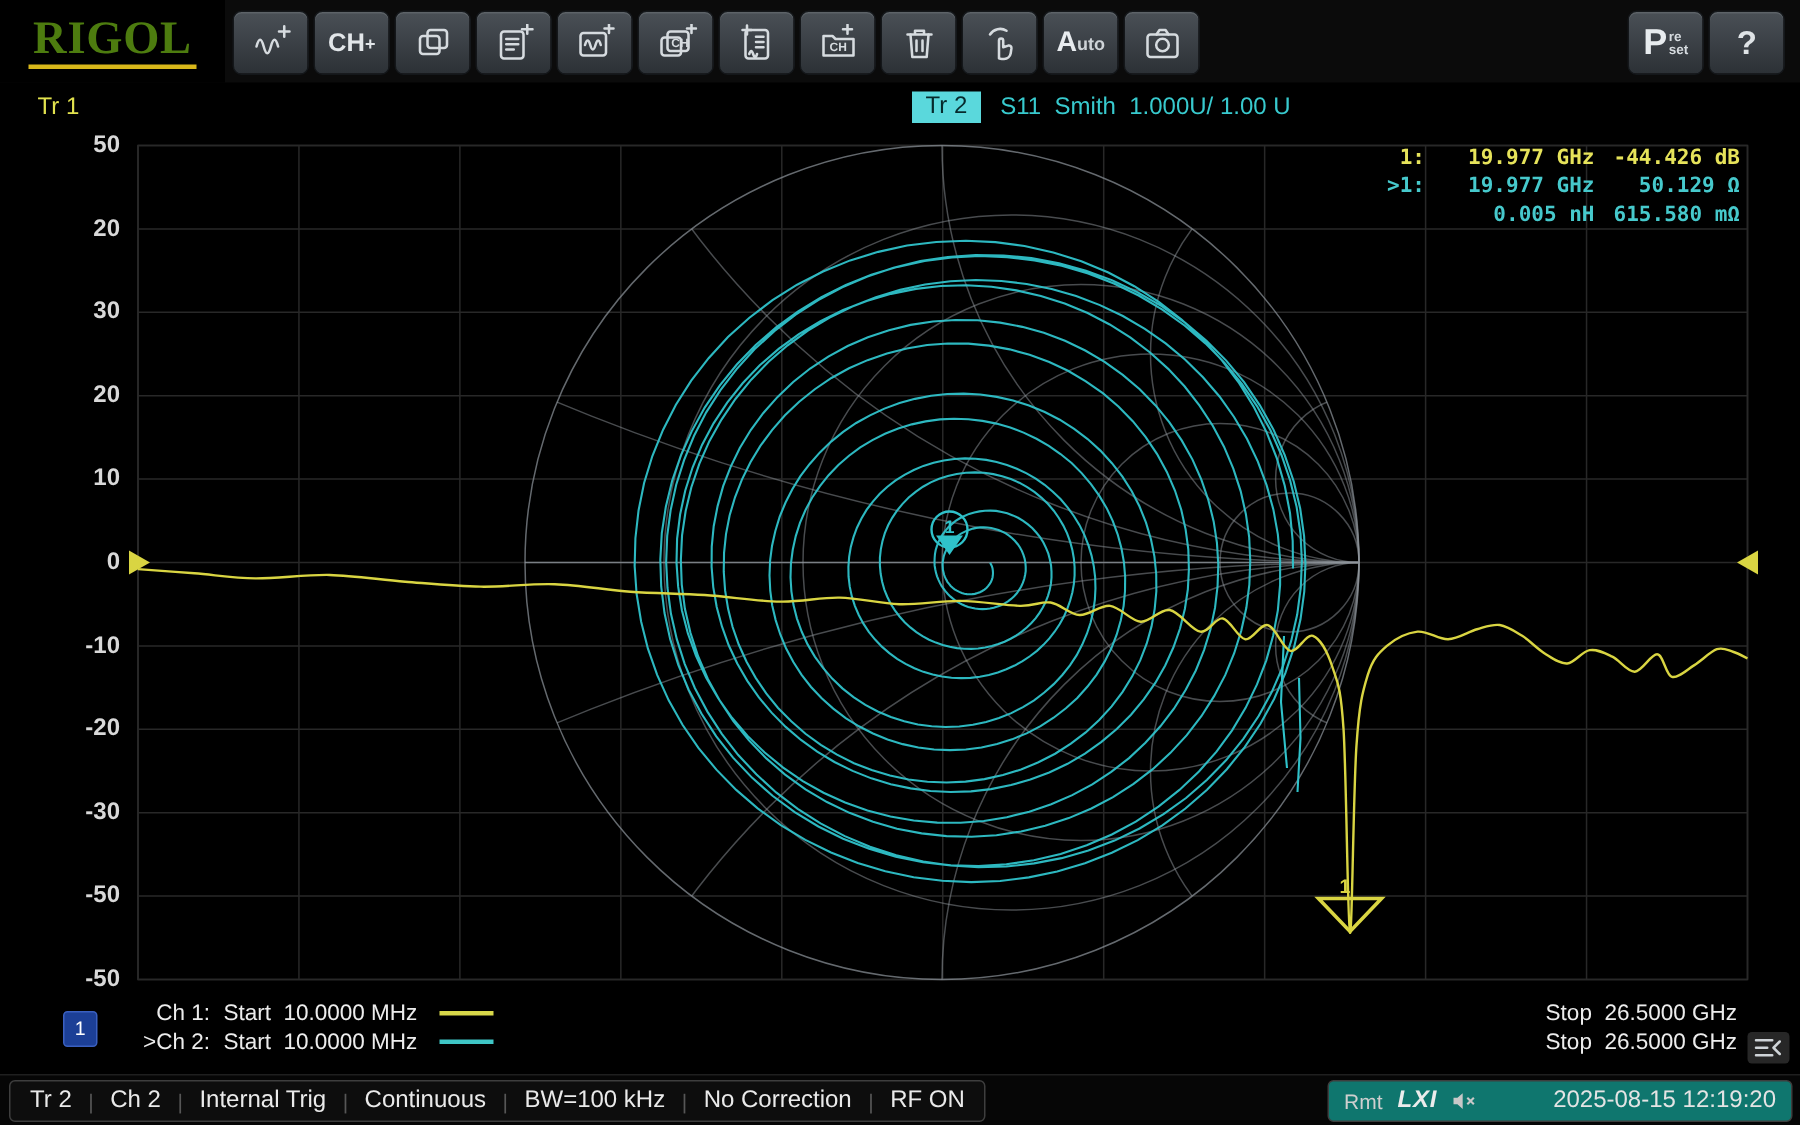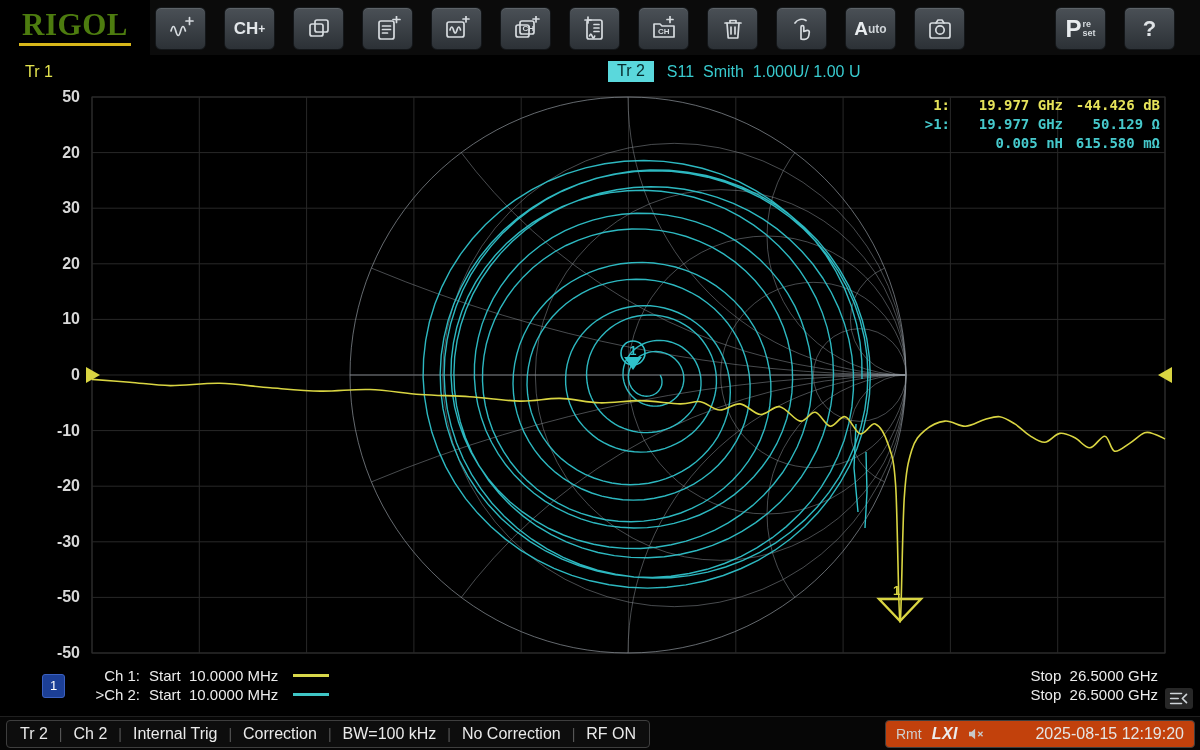--- a/index.html
+++ b/index.html
@@ -6,21 +6,21 @@
   body{width:1200px;height:750px;position:relative;overflow:hidden;
        font-family:"Liberation Sans",sans-serif;-webkit-font-smoothing:antialiased;}
 
   
   .toolbar{position:absolute;left:0;top:0;width:1200px;height:55px;background:#0b0b0b;}
   .logo{position:absolute;left:0;top:0;width:150px;height:55px;background:#000;
         display:flex;align-items:center;justify-content:center;}
   .logo span{font-family:"Liberation Serif",serif;font-weight:bold;font-size:31px;
         color:#4d7c0f;border-bottom:3px solid #d8b71a;line-height:1.05;padding:0 3px 1px 3px;letter-spacing:.5px;}
   .tb-group{position:absolute;left:155px;top:7px;display:flex;}
-  .tb-btn{width:49px;height:41px;margin-right:18px;border-radius:6px;
+  .tb-btn{width:49px;height:41px;margin-right:3px;border-radius:6px;
         background:linear-gradient(#4a5056,#2c3136);border:1px solid #14171a;
         box-shadow:inset 0 1px 0 #5d6368;display:flex;align-items:center;justify-content:center;
         color:#d6dbdf;cursor:pointer;}
   .tb-btn svg{stroke:#d6dbdf;fill:none;stroke-width:1.7;stroke-linecap:round;stroke-linejoin:round;}
   .tb-btn svg text{stroke:none;fill:#d6dbdf;font-family:"Liberation Sans",sans-serif;font-weight:bold;}
   .tb-label{font-weight:bold;font-size:17px;color:#e2e6e9;white-space:pre;}
   .tb-sup{font-weight:bold;font-size:12px;color:#e2e6e9;vertical-align:super;line-height:1;}
   .auto-a{font-weight:bold;font-size:19px;color:#e8ecef;}
   .auto-rest{font-weight:bold;font-size:12px;color:#cfd4d8;}
   .tb-right{position:absolute;right:7px;top:7px;display:flex;}
@@ -65,21 +65,21 @@
       border-radius:3px;display:flex;align-items:center;justify-content:center;cursor:pointer;}
   .menu-btn svg{stroke:#cfd4d8;fill:none;stroke-width:2;stroke-linecap:round;stroke-linejoin:round;}
 
   
   .statusbar{position:absolute;left:0;top:716px;width:1200px;height:34px;background:#060606;border-top:1px solid #1f1f1f;}
   .sb-left{position:absolute;left:6px;top:3px;display:flex;align-items:center;height:26px;
       border:1px solid #3e3e3e;border-radius:4px;background:#0d0d0d;padding:0 13px;font-size:16px;color:#eaeaea;}
   .sb-item{white-space:pre;cursor:pointer;}
   .sb-sep{color:#565656;margin:0 11px;font-size:14px;}
   .sb-right{position:absolute;right:5px;top:3px;width:288px;display:flex;align-items:center;height:26px;
-      border:1px solid #3e3e3e;border-radius:4px;background:#c2410c;padding:0 10px;}
+      border:1px solid #3e3e3e;border-radius:4px;background:#0f766e;padding:0 10px;}
   .rmt{font-size:14px;color:#cfcfcf;white-space:pre;}
   .lxi{font-style:italic;font-weight:bold;font-size:16px;color:#ececec;margin-left:10px;letter-spacing:.5px;white-space:pre;}
   .mute{margin-left:9px;display:flex;align-items:center;}
   .datetime{margin-left:auto;font-size:16px;color:#e4e4e4;white-space:pre;text-align:center;}
 </style>
 </head>
 <body>
 
 <div class="toolbar">
   <div class="logo">
@@ -309,21 +309,21 @@
 </div>
 
 <div class="statusbar">
   <div class="sb-left" id="sb-left">
       <span class="sb-item">Tr 2</span>
       <span class="sb-sep">|</span>
       <span class="sb-item">Ch 2</span>
       <span class="sb-sep">|</span>
       <span class="sb-item">Internal Trig</span>
       <span class="sb-sep">|</span>
-      <span class="sb-item">Correction</span>
+      <span class="sb-item">Continuous</span>
       <span class="sb-sep">|</span>
       <span class="sb-item">BW=100 kHz</span>
       <span class="sb-sep">|</span>
       <span class="sb-item">No Correction</span>
       <span class="sb-sep">|</span>
       <span class="sb-item">RF ON</span>
     </div>
   <div class="sb-right">
     <span class="rmt">Rmt</span>
     <span class="lxi">LXI</span>

